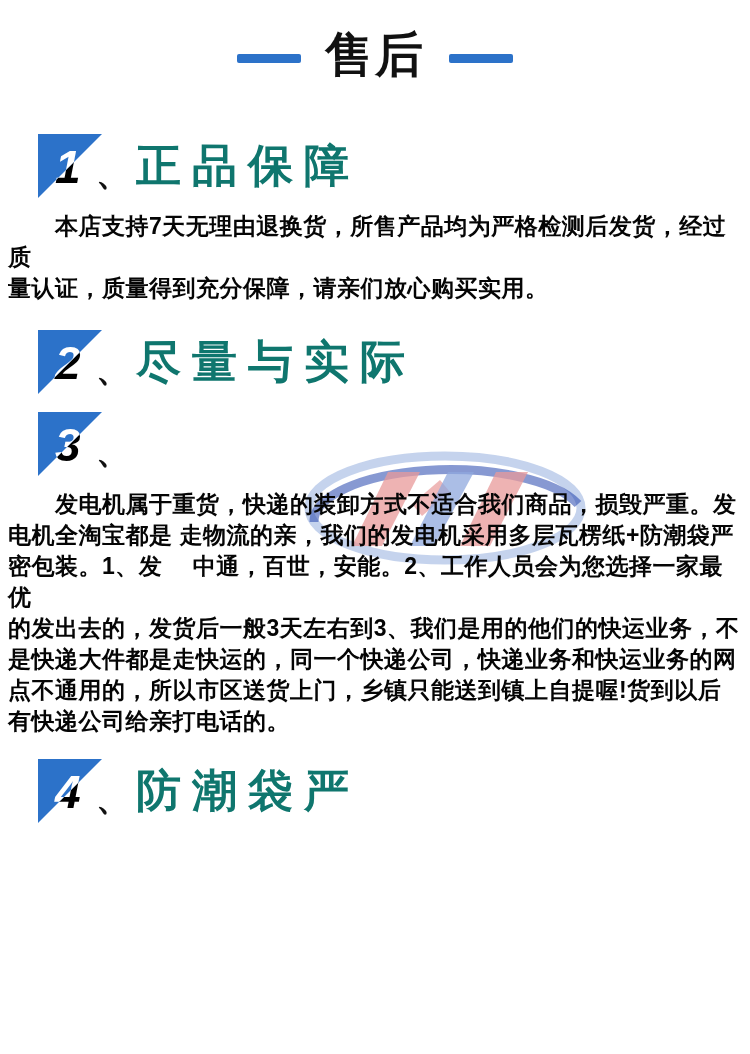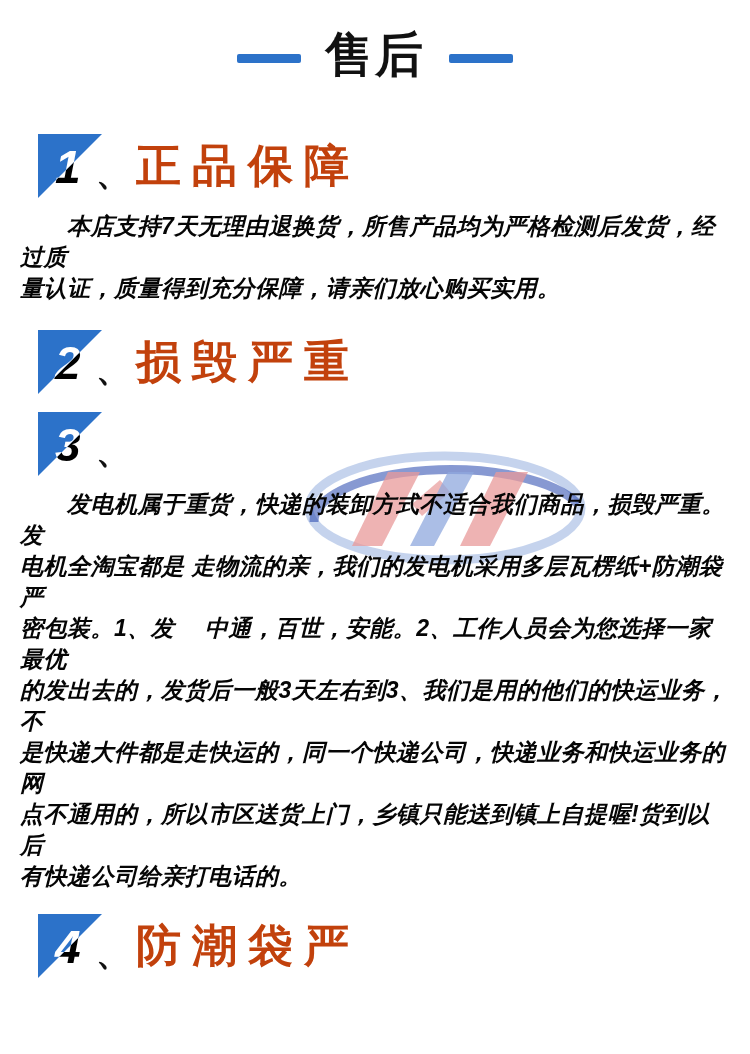--- a/index.html
+++ b/index.html
@@ -23,28 +23,28 @@
   .sec-head{display:flex;align-items:center;margin-left:34px;}
   .badge{position:relative;width:64px;height:64px;flex:0 0 auto;}
   .num{position:absolute;left:17px;top:5px;font-size:46px;line-height:56px;font-style:italic;font-weight:700;}
   .num-black{color:#000;}
   .tri,.tri-clip{position:absolute;top:0;left:0;right:0;bottom:0;
     clip-path:polygon(0 0,100% 0,0 100%);-webkit-clip-path:polygon(0 0,100% 0,0 100%);}
   .tri{background:#2c72c9;}
   .tri-clip{background:transparent;}
   .tri-clip .num{color:#ffffff;}
   .dun{font-size:34px;line-height:1;align-self:flex-end;margin:0 6px 8px -6px;color:#111;}
-  .sec-head h2{font-size:45px;line-height:64px;margin:0;letter-spacing:11px;color:#c2410c;}
+  .sec-head h2{font-size:45px;line-height:64px;margin:0;letter-spacing:11px;color:#0f766e;}
 
   .body{
-    font-size:23px;line-height:31px;margin:16px;
+    font-size:23px;line-height:31px;margin:4px;
     white-space:pre-line;
     letter-spacing:0.5px;
     color:#050505;
-    position:relative;z-index:1;font-style:italic;
+    position:relative;z-index:1;
   }
 
   .mt-s1{margin-top:50px;}
   .mt-s2{margin-top:26px;}
   .mt-s3{margin-top:18px;}
   .mt-s4{margin-top:22px;}
   .para{margin-top:13px;}
 
   
   .watermark{position:absolute;left:300px;top:446px;width:290px;height:126px;z-index:0;pointer-events:none;}
@@ -88,21 +88,21 @@
   <section>
     <div class="sec-head mt-s2">
       <div class="badge">
         <span class="num num-black">2</span>
         <div class="tri"></div>
         <div class="tri-clip">
           <span class="num">2</span>
         </div>
       </div>
       <span class="dun">、</span>
-      <h2>损毁严重</h2>
+      <h2>尽量与实际</h2>
     </div>
   </section>
 
   <section>
     <div class="sec-head mt-s3">
       <div class="badge">
         <span class="num num-black">3</span>
         <div class="tri"></div>
         <div class="tri-clip">
           <span class="num">3</span>

